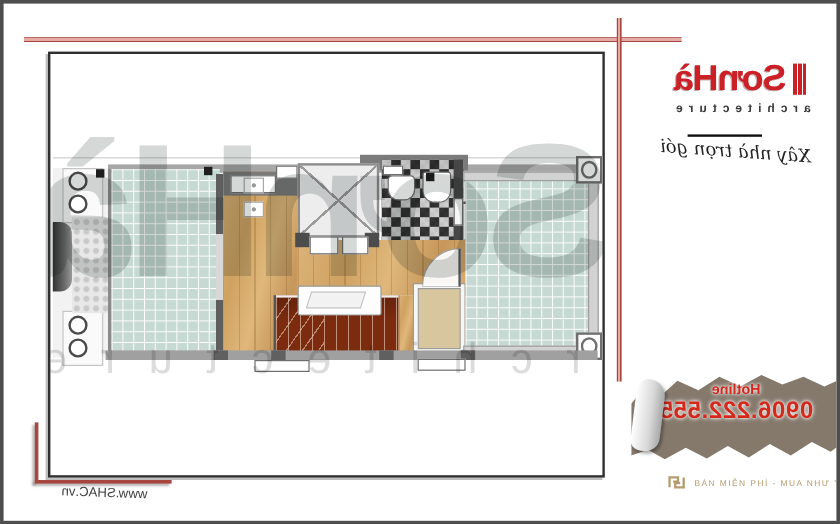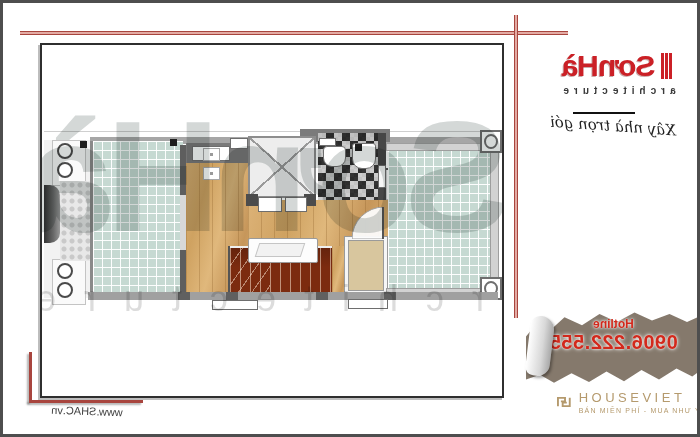--- a/index.html
+++ b/index.html
@@ -205,20 +205,19 @@
     <div class="l2">0906.222.555</div>
   </div>
   <div class="abs curl"></div>
 
   <div class="abs hv">
     <svg width="30" height="30" viewBox="0 0 30 30">
       <path d="M5 22 V8 h12 v6 h-7" fill="none" stroke="#b59a6d" stroke-width="3.2"></path>
       <path d="M25 8 v14 h-12 v-6 h7" fill="none" stroke="#b59a6d" stroke-width="3.2"></path>
     </svg>
     <div class="hv-texts">
-      <div class="hv-name">HOUSEVIET</div>
       <div class="hv-tag">BÁN MIỄN PHÍ - MUA NHƯ Ý</div>
     </div>
   </div>
 
   <div class="abs url">www.SHAC.vn</div>
 
 </div>
 
 </body></html>

